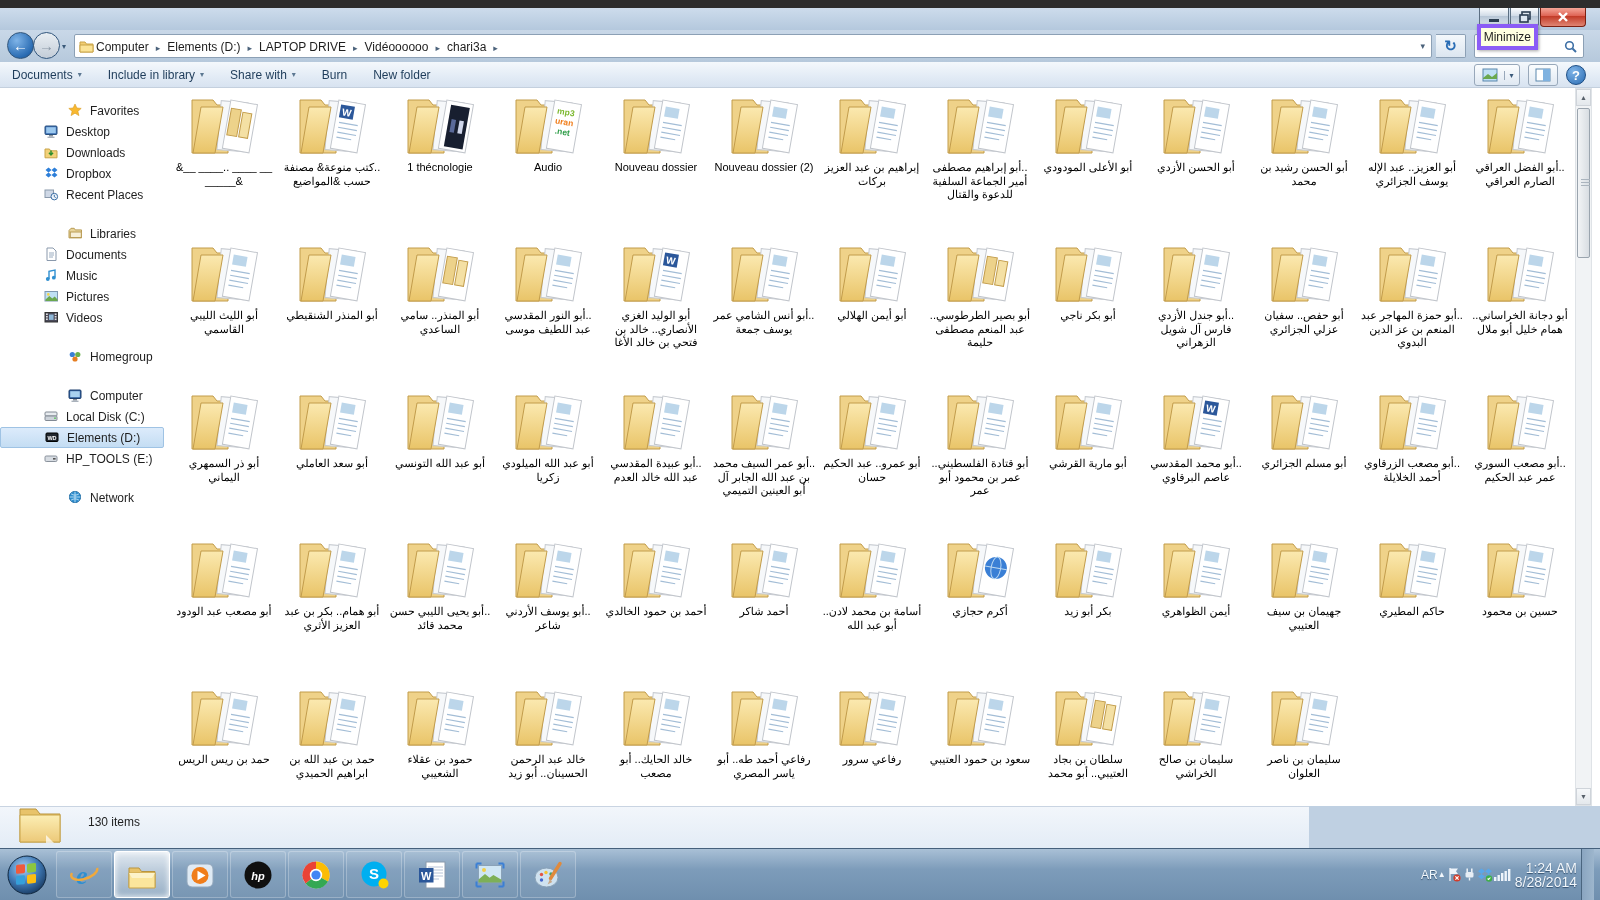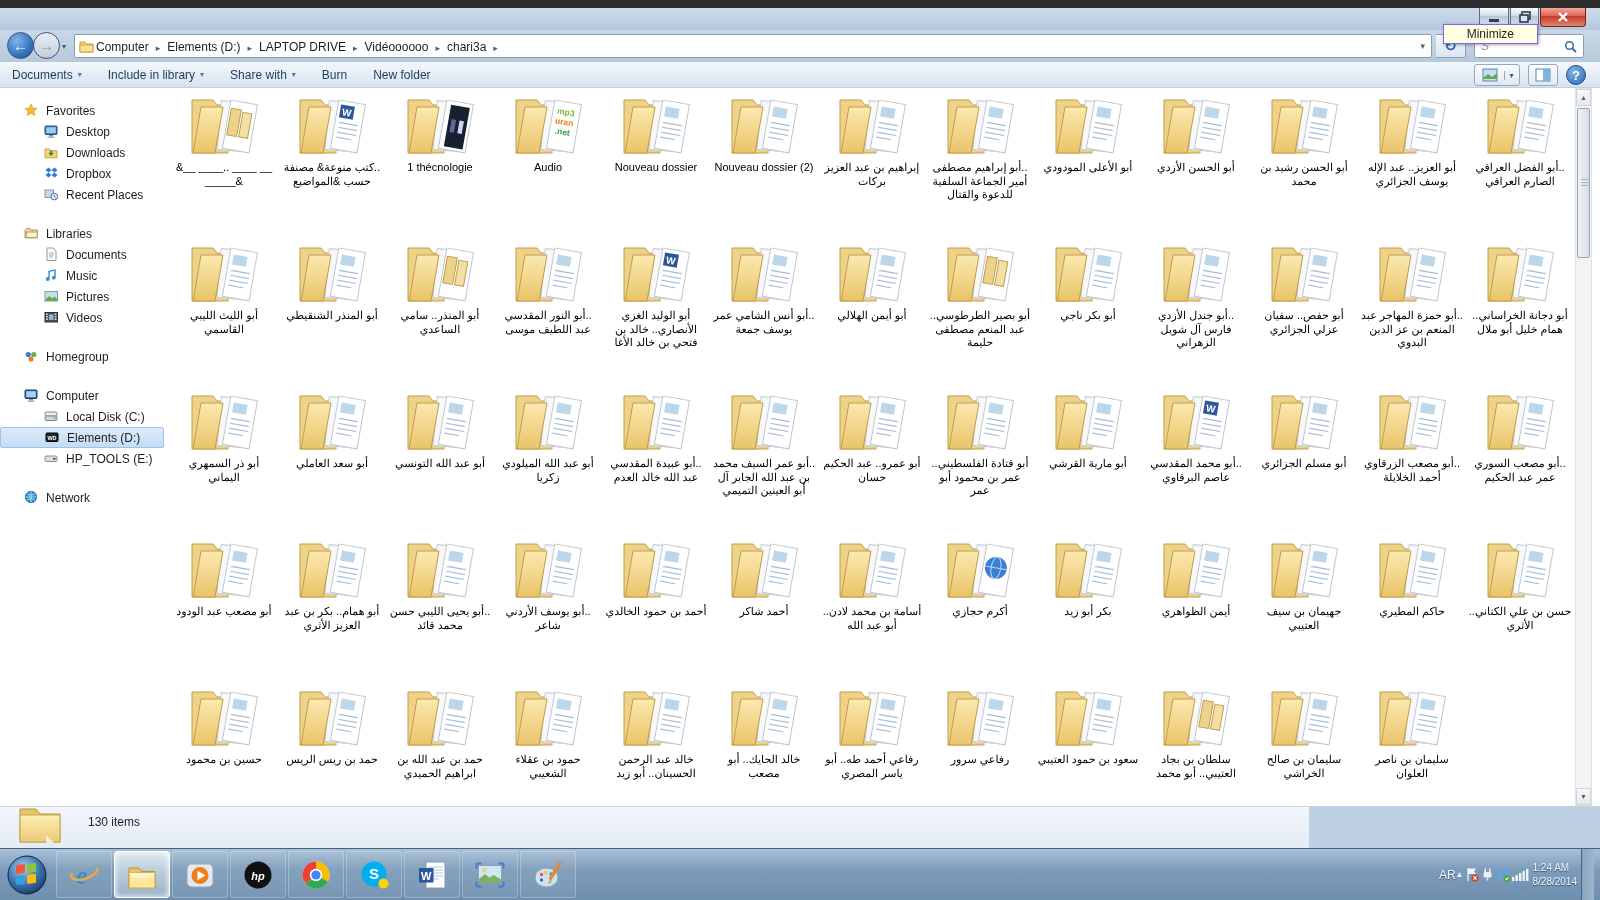--- a/index.html
+++ b/index.html
@@ -10,22 +10,22 @@
   
   #topstrip{position:absolute;left:0;top:0;width:1600px;height:8px;background:#2d2d2d;}
   #titlebar{position:absolute;left:0;top:8px;width:1600px;height:22px;
     background:linear-gradient(#cddcec,#b4c8dd);}
   #wincontrols{position:absolute;top:8px;right:14px;display:flex;}
   .winbtn{height:19px;border:1px solid #5c6f82;border-top:none;
     background:linear-gradient(#fdfeff,#cfdae6 45%,#b7c6d6 46%,#dbe6f0);
     border-radius:0 0 4px 4px;display:flex;align-items:center;justify-content:center;margin-left:1px;}
   .winbtn.min{width:30px;}.winbtn.max{width:29px;}
   .winbtn.close{width:46px;background:linear-gradient(#f5a698,#dd6152 45%,#c23b28 46%,#e08573);border-color:#7c2012;}
-  #tooltip{position:absolute;top:24px;right:62px;background:#ffffe1;border:1px solid #8b5cf6;
-    padding:2px 23px;font-size:12px;color:#1e1e1e;z-index:50;box-shadow:1px 1px 3px rgba(0,0,0,.35);}
+  #tooltip{position:absolute;top:24px;right:62px;background:#ffffe1;border:4px solid #8b5cf6;
+    padding:2px 3px;font-size:12px;color:#1e1e1e;z-index:50;box-shadow:1px 1px 3px rgba(0,0,0,.35);}
 
   
   #navbar{position:absolute;left:0;top:30px;width:1600px;height:32px;
     background:linear-gradient(#c9d8e8,#b6c9dc);}
   .navcircle{position:absolute;top:2px;width:27px;height:27px;border-radius:50%;
     border:1px solid #32567c;display:flex;align-items:center;justify-content:center;
     font-size:15px;font-weight:bold;}
   #backbtn{left:7px;background:radial-gradient(circle at 35% 30%,#7fb4e8,#2a6cb3 70%,#1c4d84);color:#fff;}
   #fwdbtn{left:33px;background:linear-gradient(#e9eef3,#c3cdd8);color:#8b98a6;}
   #navdrop{position:absolute;left:62px;top:12px;font-size:8px;color:#3a5a7a;}
@@ -55,21 +55,21 @@
   #viewsbtn .seg2{width:15px;border-left:1px solid #98a8ba;font-size:8px;color:#3a5a7a;text-align:center;}
   #previewbtn{width:30px;}
   #helpbtn{width:20px;height:20px;border-radius:50%;background:radial-gradient(circle at 35% 30%,#7fb4e8,#2a6cb3);
     color:#fff;font-weight:bold;font-size:13px;display:flex;align-items:center;justify-content:center;border:1px solid #1c4d84;}
 
   
   #main{position:absolute;left:0;top:88px;width:1600px;height:718px;background:#fff;}
   #sidebar{position:absolute;left:0;top:0;width:168px;height:718px;background:#fff;padding-top:12px;overflow:hidden;}
   .sb-row{display:flex;align-items:center;height:21px;font-size:12px;color:#1e1e1e;white-space:nowrap;}
   .sb-row .sb-ic{width:16px;height:15px;margin-right:6px;flex:0 0 16px;}
-  .sb-top{padding-left:24px;}
+  .sb-top{padding-left:24px;margin-left:44px;}
   .sb-child{padding-left:44px;}
   .sb-gap{height:18px;}
   .sb-row.selected{background:linear-gradient(#dcebfb,#c4ddf3);border:1px solid #9fc3e4;border-radius:2px;
     margin-right:4px;}
   #grid{position:absolute;left:170px;top:0;width:1404px;height:718px;overflow:hidden;
     display:grid;grid-template-columns:repeat(13,1fr);grid-auto-rows:148px;padding-top:5px;}
   .fitem{display:flex;flex-direction:column;align-items:center;overflow:hidden;}
   .fitem .ficon{flex:0 0 66px;}
   .flabel{font-size:11px;line-height:13.5px;color:#000;text-align:center;width:103px;word-wrap:break-word;}
 
@@ -92,21 +92,21 @@
   
   #taskbar{position:absolute;left:0;top:848px;width:1600px;height:52px;
     background:linear-gradient(#a9c0d6,#7d9cba 40%,#6f8fae);border-top:1px solid #45607c;display:flex;align-items:stretch;}
   #startorb{width:54px;display:flex;align-items:center;justify-content:center;}
   .tapp{width:56px;margin:2px 0 2px 2px;border:1px solid rgba(255,255,255,.25);border-radius:3px;
     display:flex;align-items:center;justify-content:center;background:rgba(255,255,255,.06);}
   .tapp.active{background:linear-gradient(rgba(255,255,255,.65),rgba(255,255,255,.28));border-color:#ffffff;box-shadow:inset 0 0 6px #fff;}
   #tray{margin-left:auto;display:flex;align-items:center;padding-right:6px;color:#f2f7fc;}
   #tray .lang{font-size:12px;text-shadow:0 1px 1px #33506e;}
   #tray .chev{font-size:8px;}
-  #clock{text-align:left;font-size:10px;line-height:14px;text-shadow:0 1px 1px #33506e;margin:0 4px;}
+  #clock{text-align:right;font-size:14px;line-height:14px;text-shadow:0 1px 1px #33506e;margin:0 4px;}
   #showdesk{width:13px;height:52px;border-left:1px solid #4a657f;background:linear-gradient(90deg,#8aa5c0,#9db6cd);}
 </style>
 </head>
 <body>
 
 <div id="stage">
 
   <div id="topstrip"></div>
   <div id="titlebar"></div>
 
@@ -1417,41 +1417,20 @@
               <g transform="rotate(5 50 34)">
                 <rect x="33" y="9" width="27" height="49" fill="#f6f8fa" stroke="#c7cbd1"></rect>
               </g>
               <g transform="rotate(10 54 36)">
                 <rect x="40" y="9" width="27" height="49" fill="#fff" stroke="#c2c6cc"></rect>
                 <rect x="44" y="15" width="14" height="10" fill="#bcd6ea"></rect>
                 <path d="M44 31 h19 M44 36 h19 M44 41 h19 M44 46 h15" stroke="#a3bdd6" stroke-width="1.2"></path>
               </g>
               <path d="M7 60 L15 14 L37 14 L29 60 Z" fill="url(#fgrad)" stroke="#c29c4b"></path>
             </svg></div>
-          <div class="flabel" dir="auto">حسن بن علي الكتاني.. الأثري</div>
-        </div>
-        <div class="fitem">
-          <div class="ficon"><svg width="76" height="64" viewBox="0 0 76 64">
-              <defs>
-                <linearGradient id="fgrad" x1="0" y1="0" x2="0" y2="1">
-                  <stop offset="0" stop-color="#fbe9b0"></stop>
-                  <stop offset="1" stop-color="#e9c468"></stop>
-                </linearGradient>
-              </defs>
-              <path d="M6 7 h21 l4 5 h11 v48 H6z" fill="#efd289" stroke="#c29c4b"></path>
-              <g transform="rotate(5 50 34)">
-                <rect x="33" y="9" width="27" height="49" fill="#f6f8fa" stroke="#c7cbd1"></rect>
-              </g>
-              <g transform="rotate(10 54 36)">
-                <rect x="40" y="9" width="27" height="49" fill="#fff" stroke="#c2c6cc"></rect>
-                <rect x="44" y="15" width="14" height="10" fill="#bcd6ea"></rect>
-                <path d="M44 31 h19 M44 36 h19 M44 41 h19 M44 46 h15" stroke="#a3bdd6" stroke-width="1.2"></path>
-              </g>
-              <path d="M7 60 L15 14 L37 14 L29 60 Z" fill="url(#fgrad)" stroke="#c29c4b"></path>
-            </svg></div>
           <div class="flabel" dir="auto">حسين بن محمود</div>
         </div>
         <div class="fitem">
           <div class="ficon"><svg width="76" height="64" viewBox="0 0 76 64">
               <defs>
                 <linearGradient id="fgrad" x1="0" y1="0" x2="0" y2="1">
                   <stop offset="0" stop-color="#fbe9b0"></stop>
                   <stop offset="1" stop-color="#e9c468"></stop>
                 </linearGradient>
               </defs>

